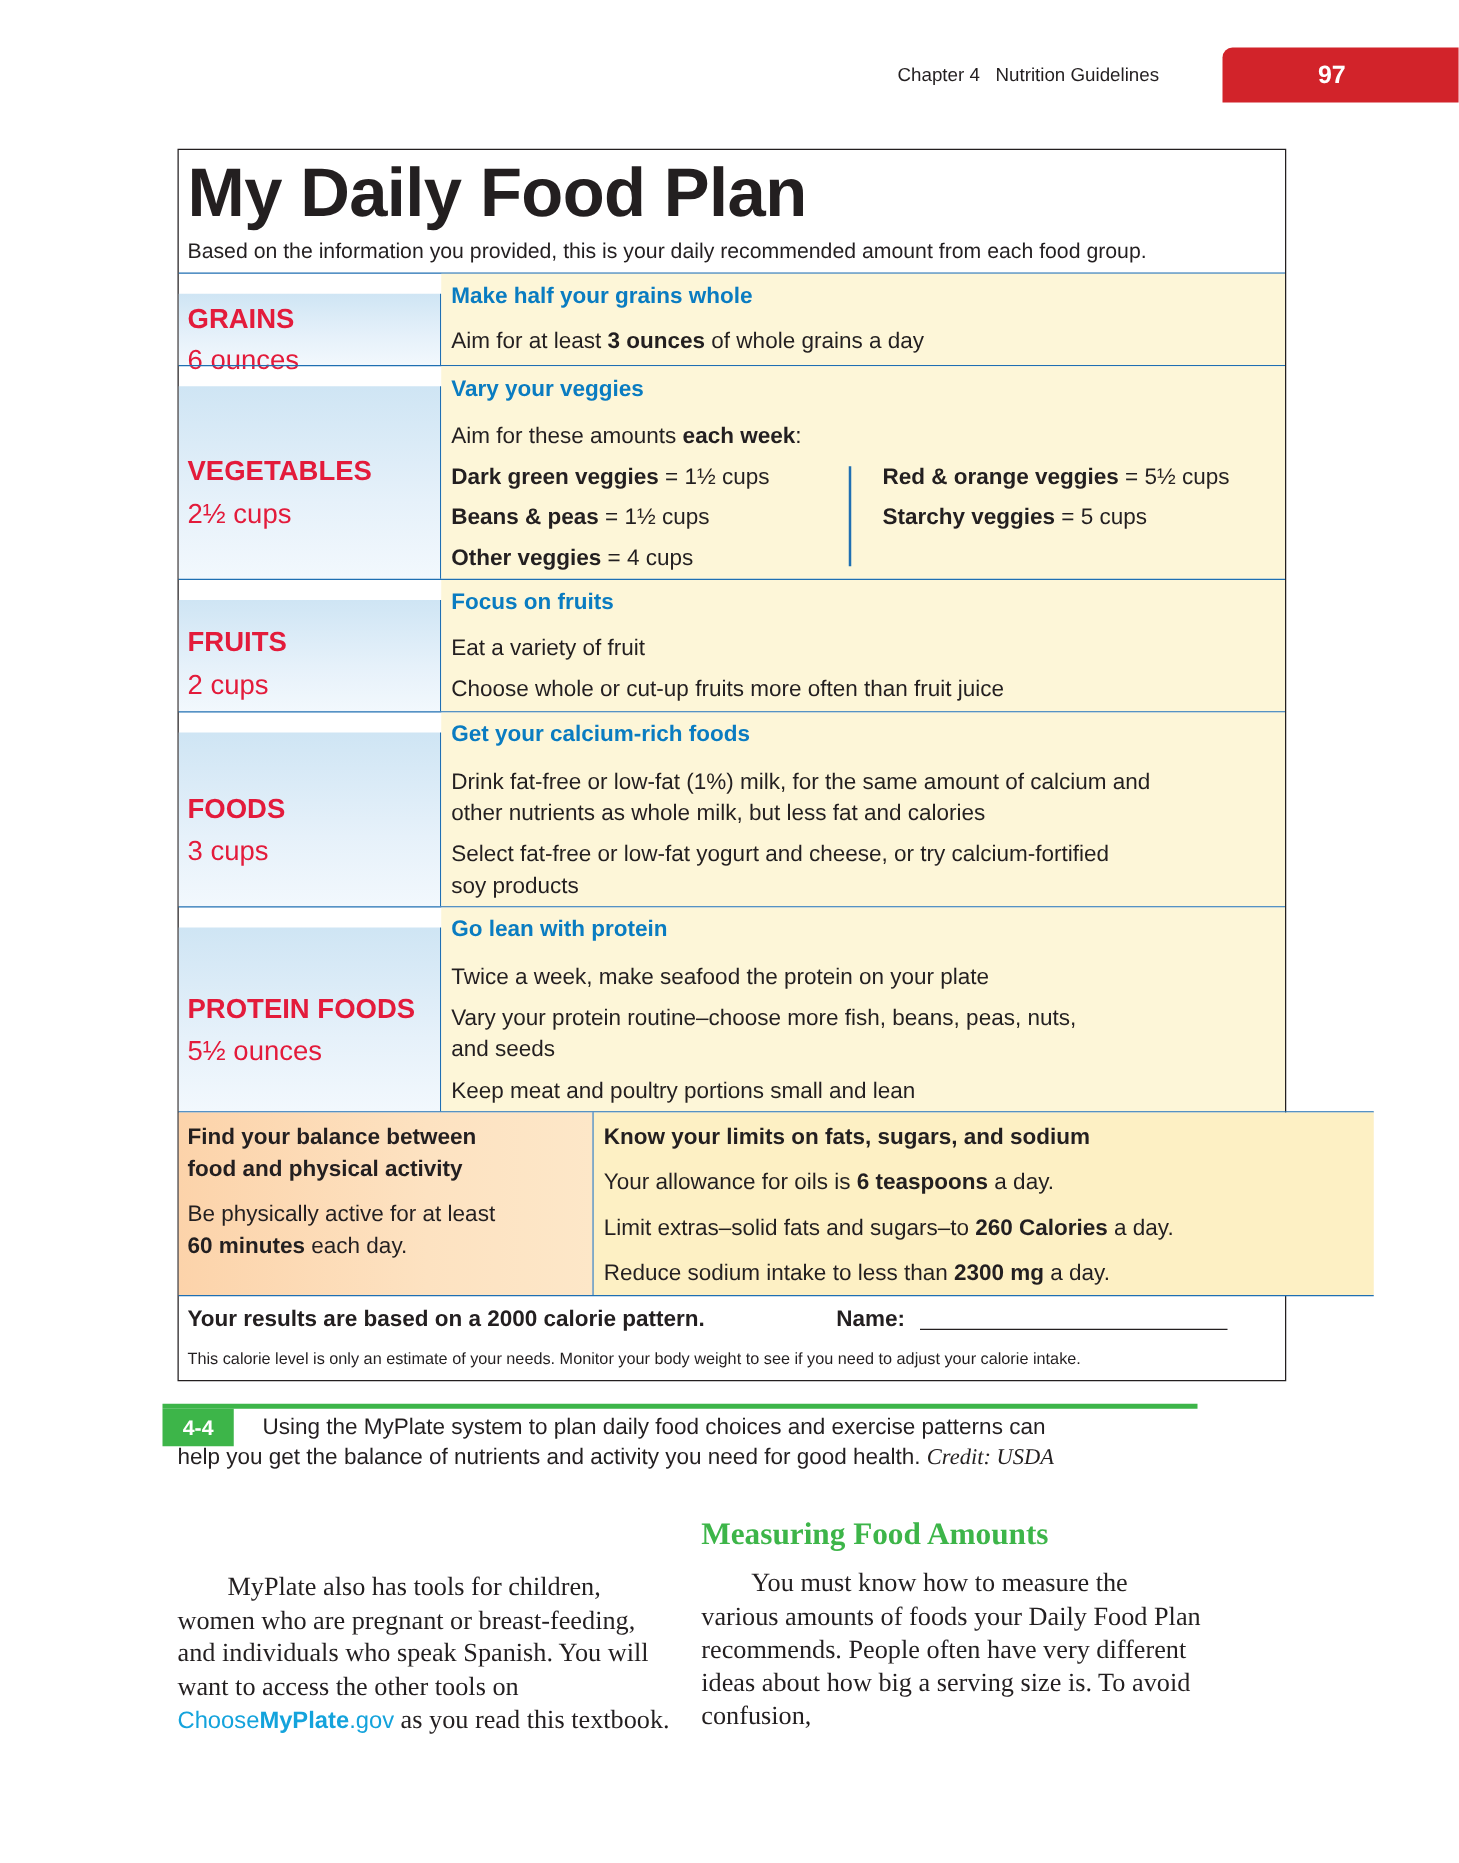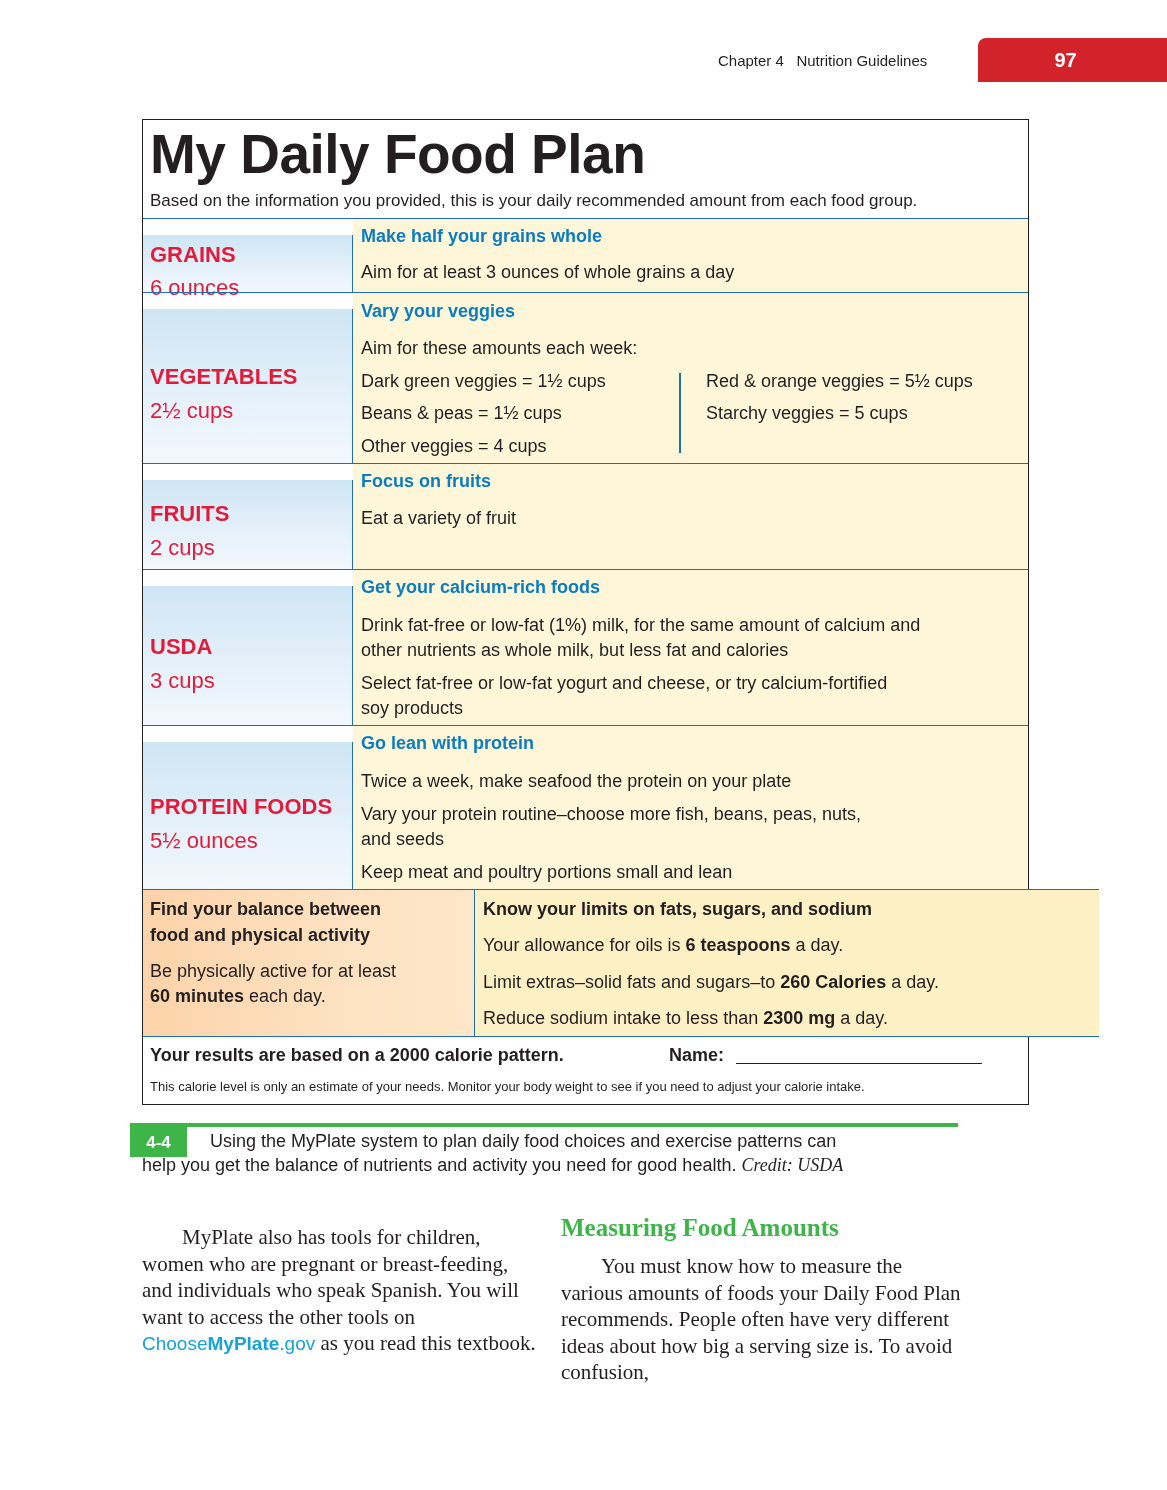--- a/index.html
+++ b/index.html
@@ -13,21 +13,21 @@
   .plan-title { position: absolute; left: 7px; top: 2px; font-size: 55px; font-weight: bold; letter-spacing: -0.5px; color: #231f20; }
   .plan-sub { position: absolute; left: 7px; top: 71px; font-size: 17px; color: #231f20; }
 
   .grp { position: absolute; left: 0; width: 885px; border-top: 1.5px solid #1f6fb2; }
   .grp .left { position: absolute; left: 0; top: 16px; bottom: 0; width: 210px; background: linear-gradient(180deg, #cfe5f4 0%, #e6f1fa 60%, #f2f8fd 100%); border-right: 1.5px solid #1f6fb2; }
   .grp .right { position: absolute; left: 210px; top: 0; bottom: 0; right: 0; background: #fdf6d8; }
   .gname { position: absolute; left: 7px; font-size: 22px; font-weight: bold; color: #e31b3b; }
   .gamt { position: absolute; left: 7px; font-size: 22px; color: #e31b3b; }
   .tip { position: absolute; left: 8px; font-size: 18px; font-weight: bold; color: #0a7cc1; }
   .line { position: absolute; left: 8px; font-size: 18px; color: #231f20; line-height: 24px; }
-  .line b { font-weight: normal; }
+  .line b { font-weight: bold; }
 
   .veg-divider { position: absolute; left: 326px; top: 80px; width: 1.5px; height: 80px; background: #1f6fb2; }
 
   .bottom-row { position: absolute; left: 0; top: 769px; width: 956px; height: 148px; border-top: 1.5px solid #1f6fb2; border-bottom: 1.5px solid #1f6fb2; }
   .balance { position: absolute; left: 0; top: 0; bottom: 0; width: 332px; background: linear-gradient(90deg, #fcd3aa 0%, #fde2c1 60%, #fde7c8 100%); border-right: 1.5px solid #1f6fb2; }
   .limits { position: absolute; left: 332px; top: 0; bottom: 0; right: 0; background: #fdf0c4; }
   .bhead { position: absolute; left: 7px; font-size: 18px; font-weight: bold; color: #231f20; line-height: 26px; }
   .btext { position: absolute; left: 7px; font-size: 18px; color: #231f20; line-height: 26px; }
 
   .results { position: absolute; left: 7px; top: 925px; font-size: 18px; font-weight: bold; color: #231f20; }
@@ -35,21 +35,21 @@
   .name-line { position: absolute; left: 593px; top: 942px; width: 246px; border-bottom: 1.5px solid #231f20; height: 2px; }
   .disclaimer { position: absolute; left: 7px; top: 959px; font-size: 13px; color: #231f20; }
 
   .cap-rule { position: absolute; left: 130px; top: 1123px; width: 828px; height: 4px; background: #3db549; }
   .cap-badge { position: absolute; left: 130px; top: 1127px; width: 57px; height: 30px; background: #3db549; color: #fff; font-weight: bold; font-size: 17px; text-align: center; line-height: 32px; }
   .cap-line1 { position: absolute; left: 210px; top: 1131px; font-size: 18px; color: #231f20; }
   .cap-line2 { position: absolute; left: 142px; top: 1155px; font-size: 18px; color: #231f20; }
   .credit { font-family: "Liberation Serif", serif; font-style: italic; }
 
   .body-text { position: absolute; font-family: "Liberation Serif", serif; font-size: 21px; line-height: 26.5px; color: #231f20; }
-  .col-left { left: 142px; top: 1224px; width: 395px; }
+  .col-left { left: 142px; top: 1256px; width: 395px; }
   .col-right { left: 561px; top: 1253px; width: 400px; }
   .indent { display: inline-block; width: 40px; }
   .link { font-family: "Liberation Sans", sans-serif; color: #14a3dc; font-size: 19px; }
   .link b { font-weight: bold; }
   .h2 { position: absolute; left: 561px; top: 1214px; font-family: "Liberation Serif", serif; font-weight: bold; font-size: 25px; color: #3db549; }
 </style>
 </head>
 <body>
 
 <div class="running-head" style="white-space:pre;">Chapter 4   Nutrition Guidelines</div>
@@ -88,26 +88,27 @@
   </div>
 
   <div class="grp" style="top:343px;height:106px;">
     <div class="left">
       <div class="gname" style="top:21px;">FRUITS</div>
       <div class="gamt" style="top:55px;">2 cups</div>
     </div>
     <div class="right">
       <div class="tip" style="top:7px;">Focus on fruits</div>
       <div class="line" style="top:42px;">Eat a variety of fruit</div>
+      <div class="line" style="top:75px;">Choose whole or cut-up fruits more often than fruit juice</div>
     </div>
   </div>
 
   <div class="grp" style="top:449px;height:156px;">
     <div class="left">
-      <div class="gname" style="top:48px;">USDA</div>
+      <div class="gname" style="top:48px;">FOODS</div>
       <div class="gamt" style="top:82px;">3 cups</div>
     </div>
     <div class="right">
       <div class="tip" style="top:7px;">Get your calcium-rich foods</div>
       <div class="line" style="top:43px;">Drink fat-free or low-fat (1%) milk, for the same amount of calcium and</div>
       <div class="line" style="top:68px;">other nutrients as whole milk, but less fat and calories</div>
       <div class="line" style="top:101px;">Select fat-free or low-fat yogurt and cheese, or try calcium-fortified</div>
       <div class="line" style="top:126px;">soy products</div>
     </div>
   </div>

